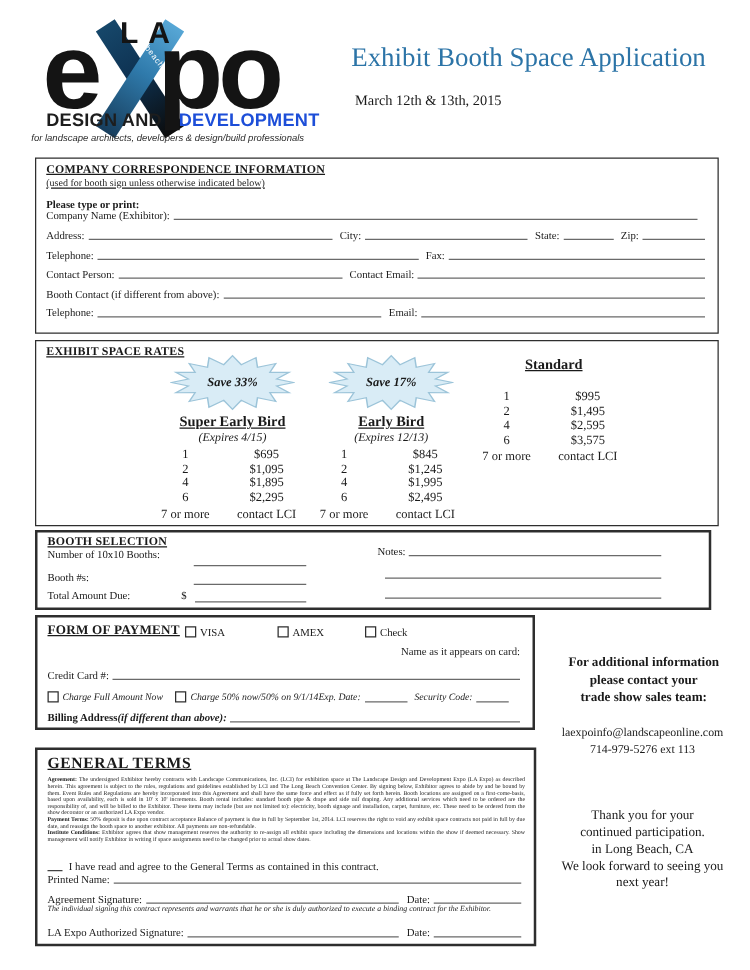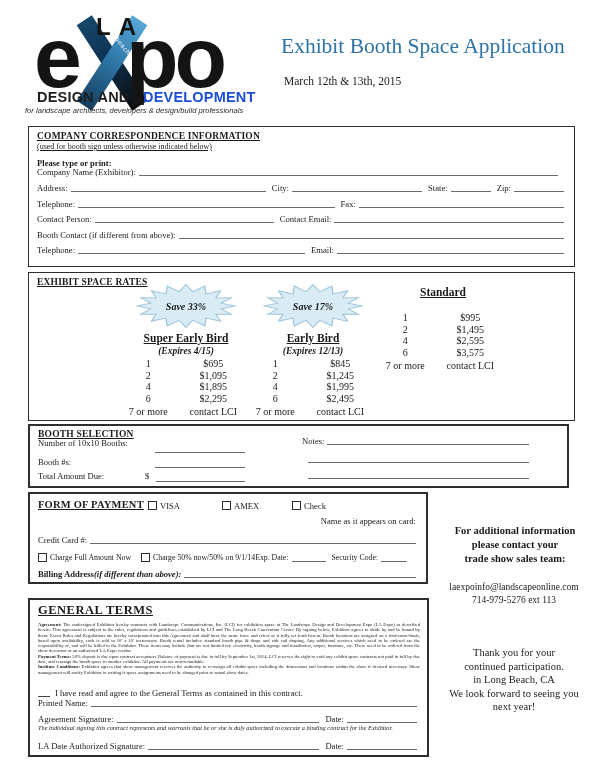--- a/index.html
+++ b/index.html
@@ -39,36 +39,36 @@
   .please{position:absolute;left:8px;top:31px;font-size:8.6px;font-weight:bold;white-space:nowrap;}
 
   
   .rcol{position:absolute;top:10px;width:130px;text-align:center;}
   .star{position:relative;width:100px;height:46px;margin:0 auto;}
   .star svg{position:absolute;inset:0;width:100%;height:100%;}
   .star-text{position:absolute;inset:0;display:flex;flex-direction:column;align-items:center;justify-content:center;
              font-style:italic;font-weight:bold;font-size:10px;line-height:11px;}
   .rcol3 .star-text{font-size:8.5px;line-height:9px;}
   .rname{margin-top:2px;font-size:11.5px;font-weight:bold;text-decoration:underline;line-height:14px;white-space:nowrap;}
-  .rexp{height:13px;font-size:9.5px;font-style:italic;line-height:12px;font-weight:bold;}
+  .rexp{height:13px;font-size:9.5px;font-style:italic;line-height:12px;}
   .rrow{display:flex;font-size:10px;line-height:11.5px;}
   .rq{width:42%;text-align:center;}
   .rp{width:58%;text-align:center;}
   .rmore{display:flex;font-size:10px;line-height:12px;margin-top:2px;}
 
   
   .bs-lbl{position:absolute;left:8px;font-size:8.6px;white-space:nowrap;}
   .bs-line{position:absolute;border-bottom:1px solid #6a6a6a;height:1px;}
   .nrow{position:absolute;left:272px;right:38px;display:flex;align-items:flex-end;font-size:8.6px;height:12px;}
 
   
   .pay-h{font-size:10.5px;}
   .cb{display:inline-block;width:7px;height:7px;border:1px solid #2e2e2e;background:#fff;margin-right:3px;vertical-align:-1px;flex:none;}
   .pay-cb{position:absolute;top:7px;font-size:8.6px;white-space:nowrap;}
-  .pay-r3{font-size:7.8px;height:12px;}
+  .pay-r3{font-size:7.8px;height:12px;font-style:italic;}
   .pay-r3 .lbl{white-space:nowrap;}
   .bld{font-weight:bold;margin-top:43px;}
   .bldi{font-weight:bold;font-style:italic;}
 
   
   .addl{position:absolute;left:430px;top:524px;width:170px;text-align:center;font-weight:bold;font-size:10.5px;line-height:14px;}
   .cinfo{position:absolute;left:428px;top:581px;width:172px;text-align:center;font-size:9.5px;line-height:13px;}
   .thanks{position:absolute;left:428px;top:646px;width:172px;text-align:center;font-size:10.5px;line-height:13.5px;}
 
   
@@ -327,20 +327,20 @@
       <span class="fl grow" style="margin-right:0;"></span>
     </div>
     <div class="frow" style="top:112px;">
       <span class="lbl">Agreement Signature:</span>
       <span class="fl grow"></span>
       <span class="lbl">Date:</span>
       <span class="fl" style="width:70px;margin-right:0;"></span>
     </div>
     <div class="signer-note">The individual signing this contract represents and warrants that he or she is duly authorized to execute a binding contract for the Exhibitor.</div>
     <div class="frow" style="top:139px;">
-      <span class="lbl">LA Date Authorized Signature:</span>
+      <span class="lbl">LA Expo Authorized Signature:</span>
       <span class="fl grow"></span>
       <span class="lbl">Date:</span>
       <span class="fl" style="width:70px;margin-right:0;"></span>
     </div>
   </div>
 
 </div>
 
 </body></html>

